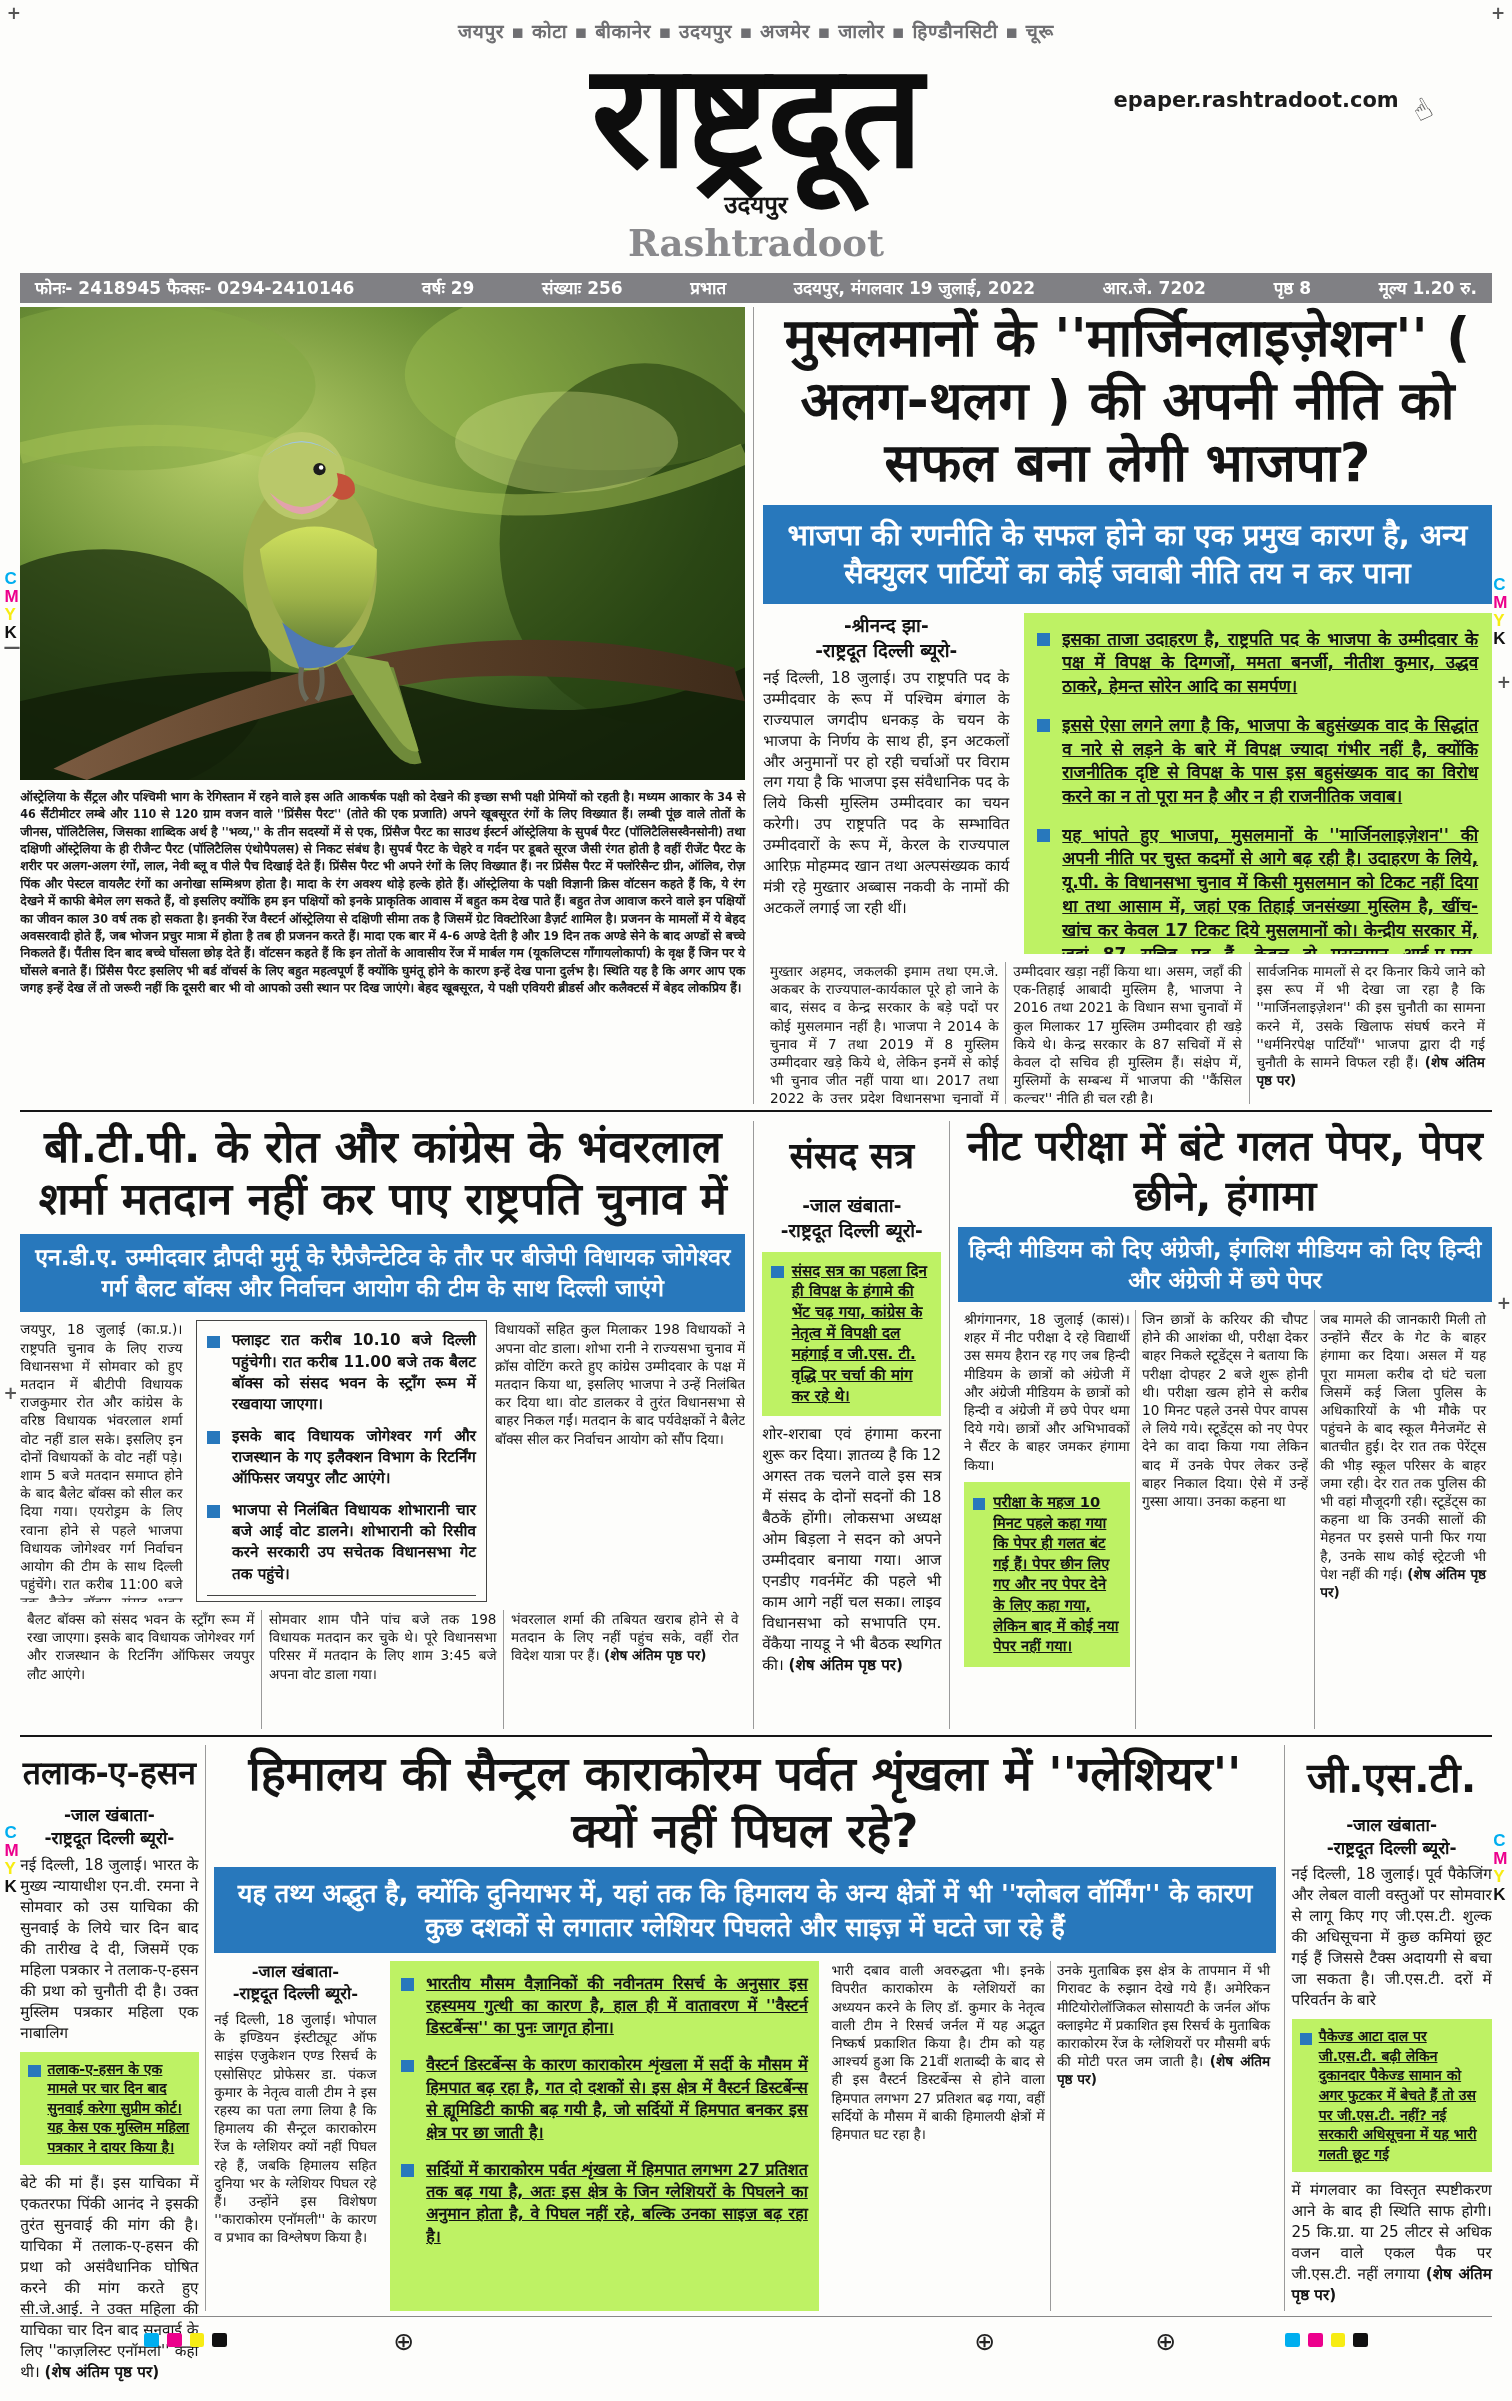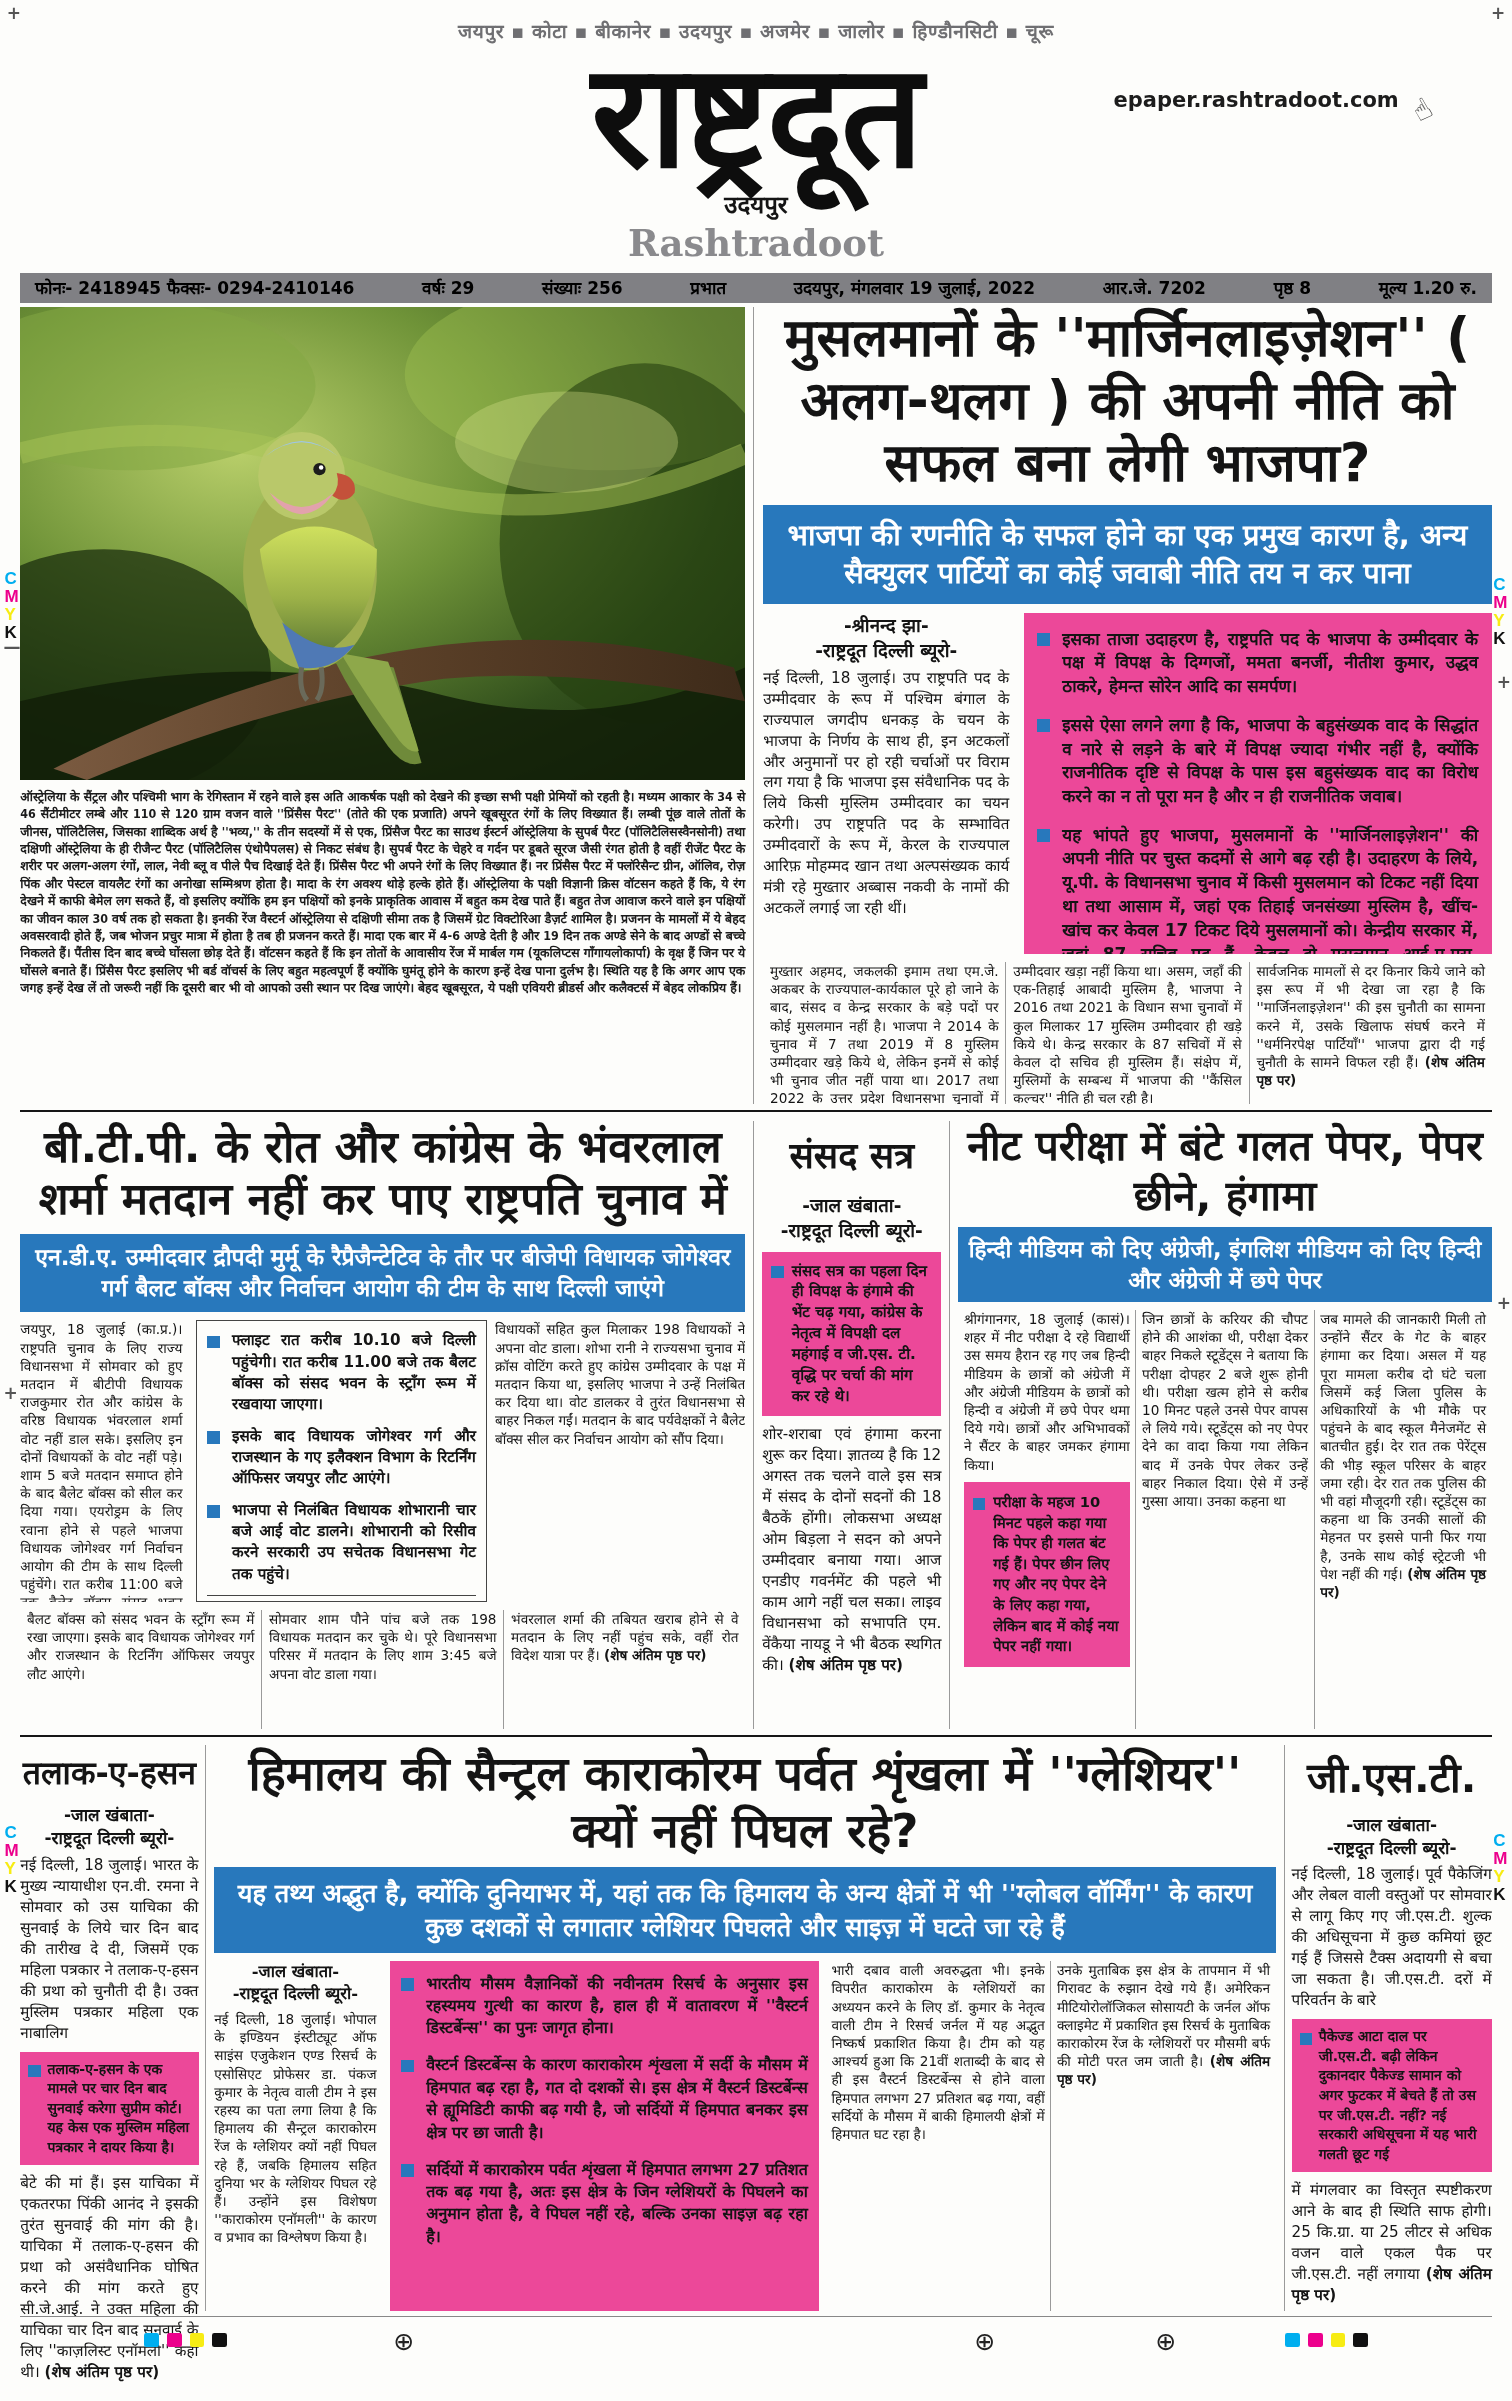--- a/index.html
+++ b/index.html
@@ -17,27 +17,27 @@
   .cmyk-stack .c{color:#00aeef}.cmyk-stack .m{color:#ec008c}.cmyk-stack .y{color:#f7ec13}.cmyk-stack .k{color:#111}
   
   .masthead { text-align:center; position:relative; }
   .cities { font-size:19px; font-weight:bold; color:#6f6f72; letter-spacing:0.6px; margin-top:8px; }
   .logo { font-size:144px; line-height:0.95; font-weight:bold; color:#0d0d0d; margin-top:3.4px; letter-spacing:-2.3px;}
   .epaper { position:absolute; right:68px; top:62px; font-size:21px; font-weight:bold; color:#1c1c1c; }
   .hand { display:inline-block; font-size:29px; transform:rotate(-30deg) translateY(14.7px); color:#333; }
   .edition-city { font-size:24px; font-weight:bold; margin-top:2.3px; }
   .logo-latin { font-family:"DejaVu Serif","Liberation Serif",serif; font-weight:bold; color:#8a8a8d; font-size:37px; margin-top:1.1px; }
   .infobar { display:flex; align-items:center; justify-content:space-between;
-    background:#808084; color:#000000; font-weight:bold; font-size:17px;
+    background:#808084; color:#ffffff; font-weight:bold; font-size:17px;
     padding:3.4px 14.7px; margin-top:8px; }
   .infobar span{ white-space:nowrap; }
   
   .rule { border-top:2.3px solid #161616; margin:5.6px 0 0 0; }
   .subhead-box { background:#2878bc; color:#fff; font-weight:bold; text-align:center; }
-  .panel { background:#ec4899; }
+  .panel { background:#bef264;text-decoration:underline; }
   .sq { display:inline-block; width:12.4px; height:12.4px; background:#2878bc; flex:0 0 auto; margin-top:5.6px; }
   .byline { text-align:center; font-weight:bold; font-size:18.6px; line-height:1.35; }
   .bodytext { font-size:15.2px; line-height:1.38; text-align:justify; }
   .small { font-size:13.6px; line-height:1.34; text-align:justify; }
   .marker { font-weight:bold; }
   h2.colhead { text-align:center; font-weight:bold; }
   
   .sec1 { display:flex; height:797px; margin-top:4.5px; }
   .sec1-left { width:734px; padding-right:8px; border-right:1.1px solid #9a9a9a; }
   .photo { width:100%; height:473px; display:block; }

